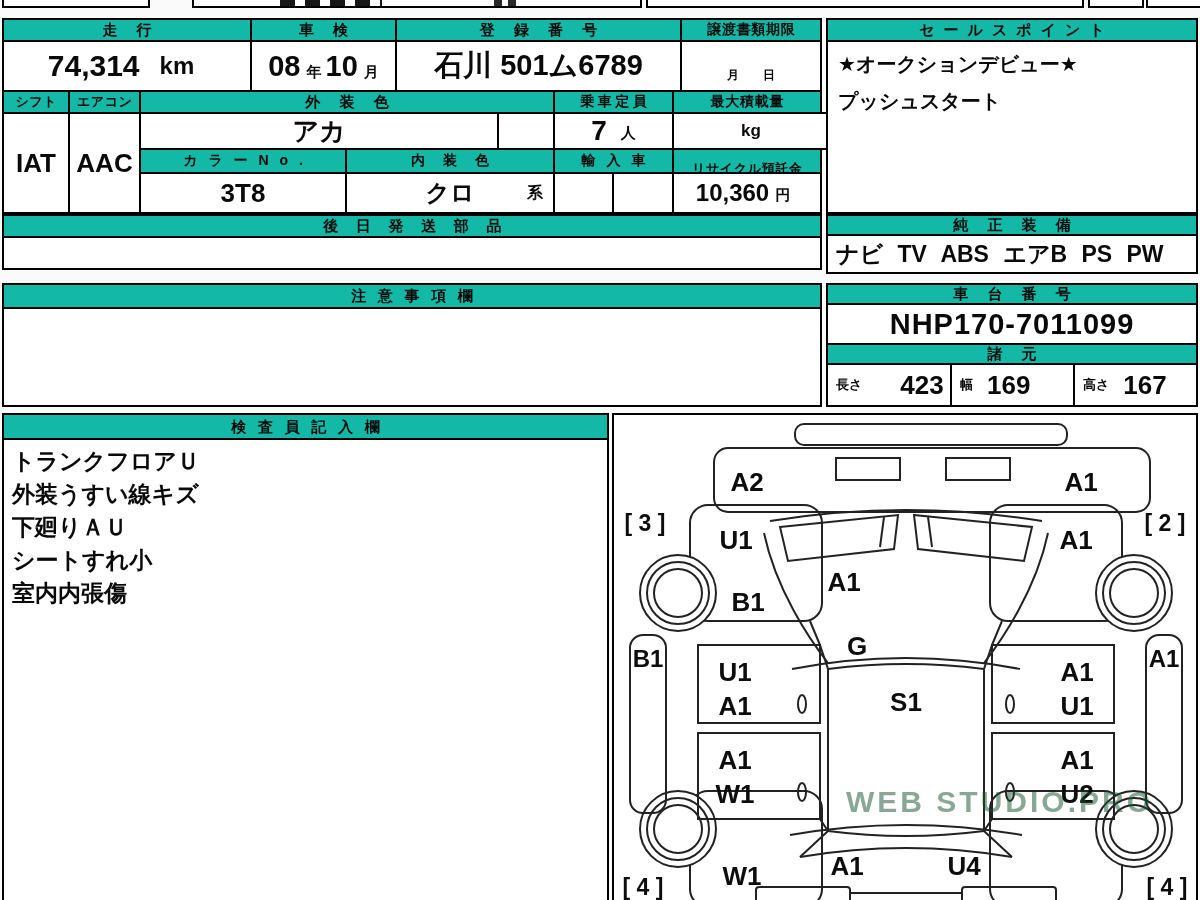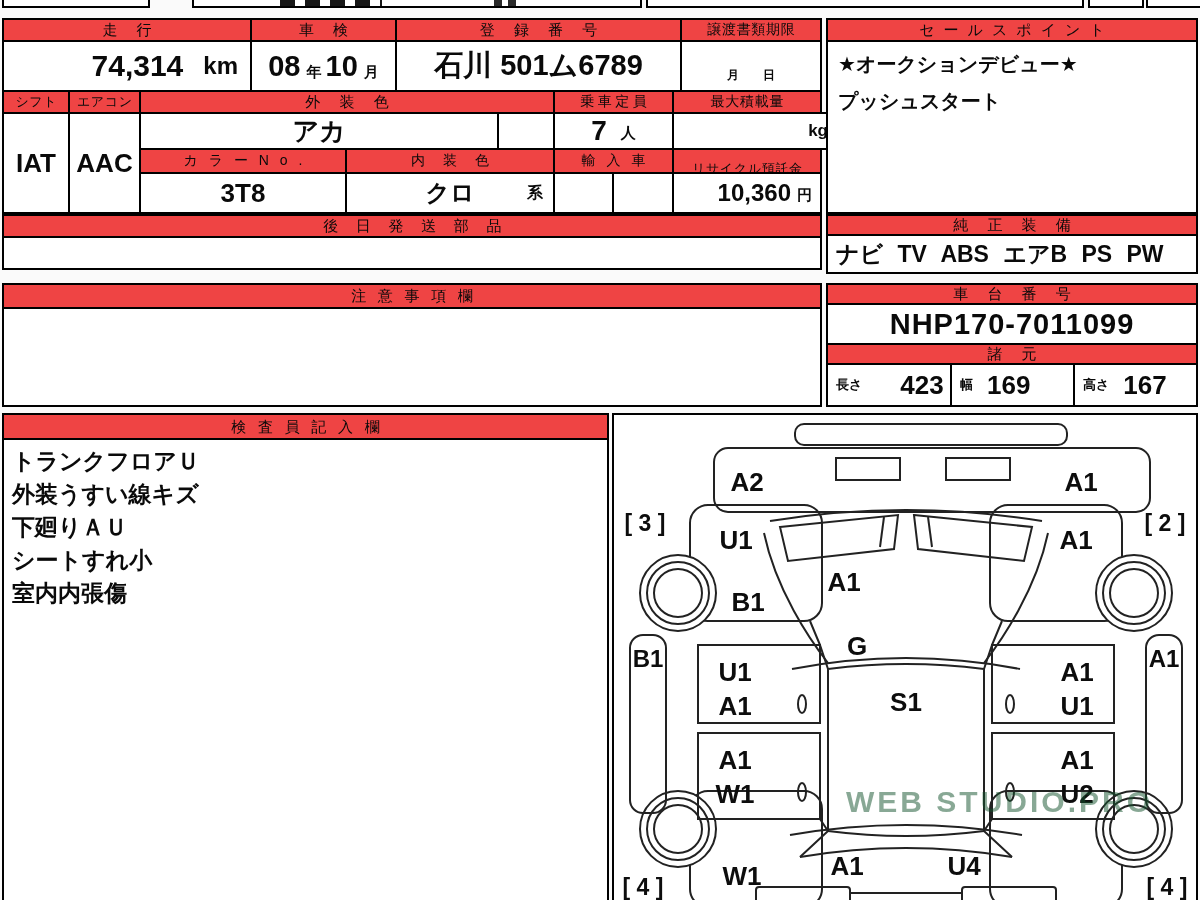--- a/index.html
+++ b/index.html
@@ -1,26 +1,26 @@
 <!DOCTYPE html>
 <html><head>
 <meta charset="utf-8">
 <style>
   html,body{margin:0;padding:0;}
   body{width:1200px;height:900px;overflow:hidden;background:#fafafa;
        font-family:"Liberation Sans","DejaVu Sans",sans-serif;color:#0a0a0a;}
   #sheet{position:relative;width:1200px;height:900px;overflow:hidden;}
   .cell{position:absolute;border:2px solid #000;box-sizing:border-box;background:#fff;}
-  .hdr{background:#ef4444;display:flex;align-items:center;justify-content:center;
-       font-size:15px;font-weight:normal;letter-spacing:.5em;text-indent:.5em;white-space:nowrap;}
+  .hdr{background:#14b8a6;display:flex;align-items:center;justify-content:center;
+       font-size:15px;font-weight:bold;letter-spacing:.5em;text-indent:.5em;white-space:nowrap;}
   .hdr.tight{letter-spacing:.05em;text-indent:.05em;}
   .hdr.med{letter-spacing:.25em;text-indent:.25em;}
   .val{display:flex;align-items:center;justify-content:center;font-weight:bold;font-size:26px;white-space:nowrap;}
   .val .unit{font-size:15px;font-weight:bold;margin-left:6px;}
-  .right{justify-content:flex-end;padding-right:12px;}
+  .right{padding-right:12px;}
   .bottom{align-items:flex-end;padding-bottom:6px;}
   .topstrip{border-top:none;}
   .frag{position:absolute;height:6px;top:0;}
   .notes-lines{display:block;padding:5px 8px;font-weight:bold;font-size:23px;line-height:33px;}
   .sales{display:block;padding:4px 10px;font-weight:bold;font-size:20px;line-height:37px;}
   .equip{justify-content:flex-start;padding-left:8px;font-size:23px;word-spacing:8px;}
   .spec{justify-content:flex-start;padding-left:8px;}
   .spec .lbl{font-size:13px;font-weight:bold;margin-right:14px;}
   .spec .num{font-size:26px;font-weight:bold;}
   .watermark{position:absolute;left:232px;top:370px;font-size:30px;letter-spacing:3px;

